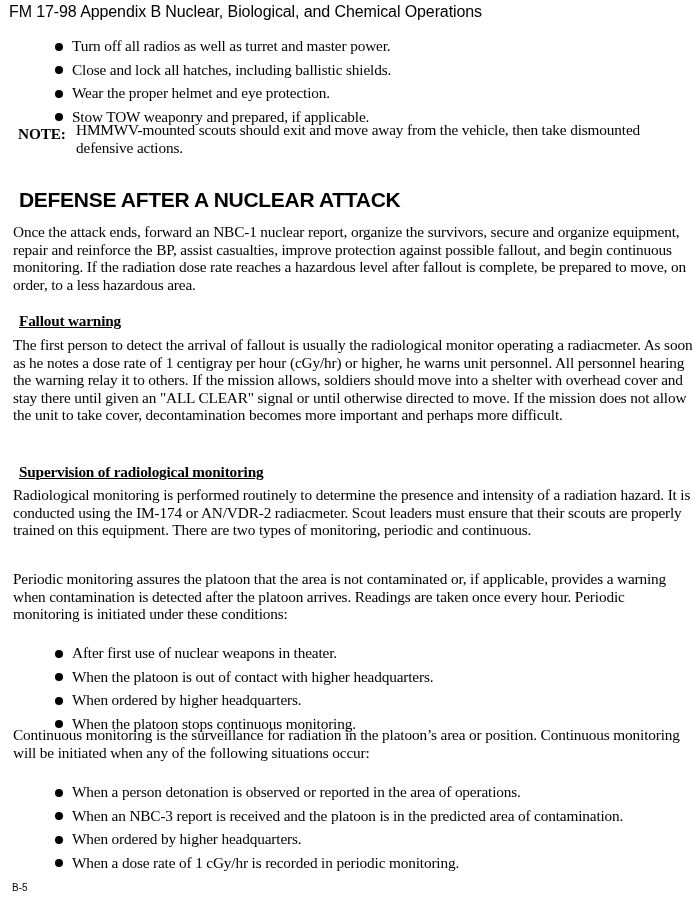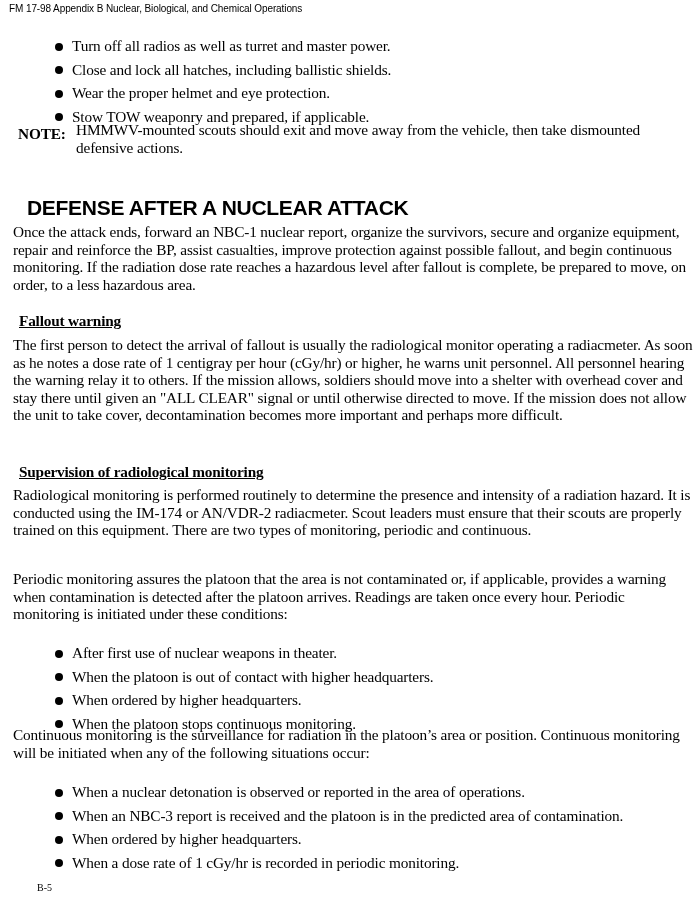--- a/index.html
+++ b/index.html
@@ -1,27 +1,27 @@
 <!DOCTYPE html>
 <html><head>
 <meta charset="utf-8">
 <style>
   html, body { margin: 0; padding: 0; background: #ffffff; }
   body { width: 695px; height: 899px; position: relative; overflow: hidden; color: #000; }
-  .hdr { position: absolute; left: 9px; top: 3px; font-family: "Liberation Sans", sans-serif; font-size: 10px; letter-spacing: -0.1px; }
-  .foot { position: absolute; left: 37px; top: 882px; font-family: Liberation Serif, serif; font-size: 10px; }
+  .hdr { position: absolute; left: 9px; top: 3px; font-family: "Liberation Sans", sans-serif; font-size: 16px; letter-spacing: -0.1px; }
+  .foot { position: absolute; left: 12px; top: 882px; font-family: Liberation Sans, sans-serif; font-size: 10px; }
   .serif { font-family: "Liberation Serif", serif; font-size: 15.3px; line-height: 17.5px; letter-spacing: -0.15px; }
   .ul { position: absolute; left: 4px; margin: 16px; padding: 0; list-style: none; }
   .ul li { position: relative; padding-left: 52px; height: 23.5px; white-space: nowrap; }
   .ul li .bullet { position: absolute; left: 35px; top: 5.5px; width: 8px; height: 8px; border-radius: 50%; background: #000; }
   .p { position: absolute; left: 11px; width: 680px; margin: 2px; }
   .note { position: absolute; left: 18px; top: 121px; width: 660px; }
   .note .lbl { position: absolute; left: 0; top: 4px; font-weight: bold; text-align: center; }
   .note .txt { position: absolute; left: 58px; top: 0; width: 600px; }
-  h1.sec { position: absolute; left: 11px; top: 180px; margin: 16px; font-family: "Liberation Sans", sans-serif; font-weight: bold; font-size: 21px; letter-spacing: -0.3px; white-space: nowrap; }
+  h1.sec { position: absolute; left: 11px; top: 180px; margin: 8px; font-family: "Liberation Sans", sans-serif; font-weight: bold; font-size: 21px; letter-spacing: -0.3px; white-space: nowrap; }
   h2.sub { position: absolute; left: 11px; margin: 8px; font-family: "Liberation Serif", serif; font-weight: bold; font-size: 15.3px; letter-spacing: -0.2px; text-decoration: underline; }
 </style>
 </head>
 <body>
 
 <div class="hdr">FM 17-98 Appendix B Nuclear, Biological, and Chemical Operations</div>
 
 <ul class="ul serif" style="top:21px">
   <li><span class="bullet"></span><span>Turn off all radios as well as turret and master power.</span></li>
   <li><span class="bullet"></span><span>Close and lock all hatches, including ballistic shields.</span></li>
@@ -49,19 +49,19 @@
 <ul class="ul serif" style="top:628px">
   <li><span class="bullet"></span><span>After first use of nuclear weapons in theater.</span></li>
   <li><span class="bullet"></span><span>When the platoon is out of contact with higher headquarters.</span></li>
   <li><span class="bullet"></span><span>When ordered by higher headquarters.</span></li>
   <li><span class="bullet"></span><span>When the platoon stops continuous monitoring.</span></li>
 </ul>
 
 <p class="p serif" style="top:724px">Continuous monitoring is the surveillance for radiation in the platoon’s area or position. Continuous monitoring will be initiated when any of the following situations occur:</p>
 
 <ul class="ul serif" style="top:767px">
-  <li><span class="bullet"></span><span>When a nuclear detonation is observed or reported in the area of operations.</span></li>
+  <li><span class="bullet"></span><span>When a person detonation is observed or reported in the area of operations.</span></li>
   <li><span class="bullet"></span><span>When an NBC-3 report is received and the platoon is in the predicted area of contamination.</span></li>
   <li><span class="bullet"></span><span>When ordered by higher headquarters.</span></li>
   <li><span class="bullet"></span><span>When a dose rate of 1 cGy/hr is recorded in periodic monitoring.</span></li>
 </ul>
 
 <div class="foot">B-5</div>
 
 </body></html>

